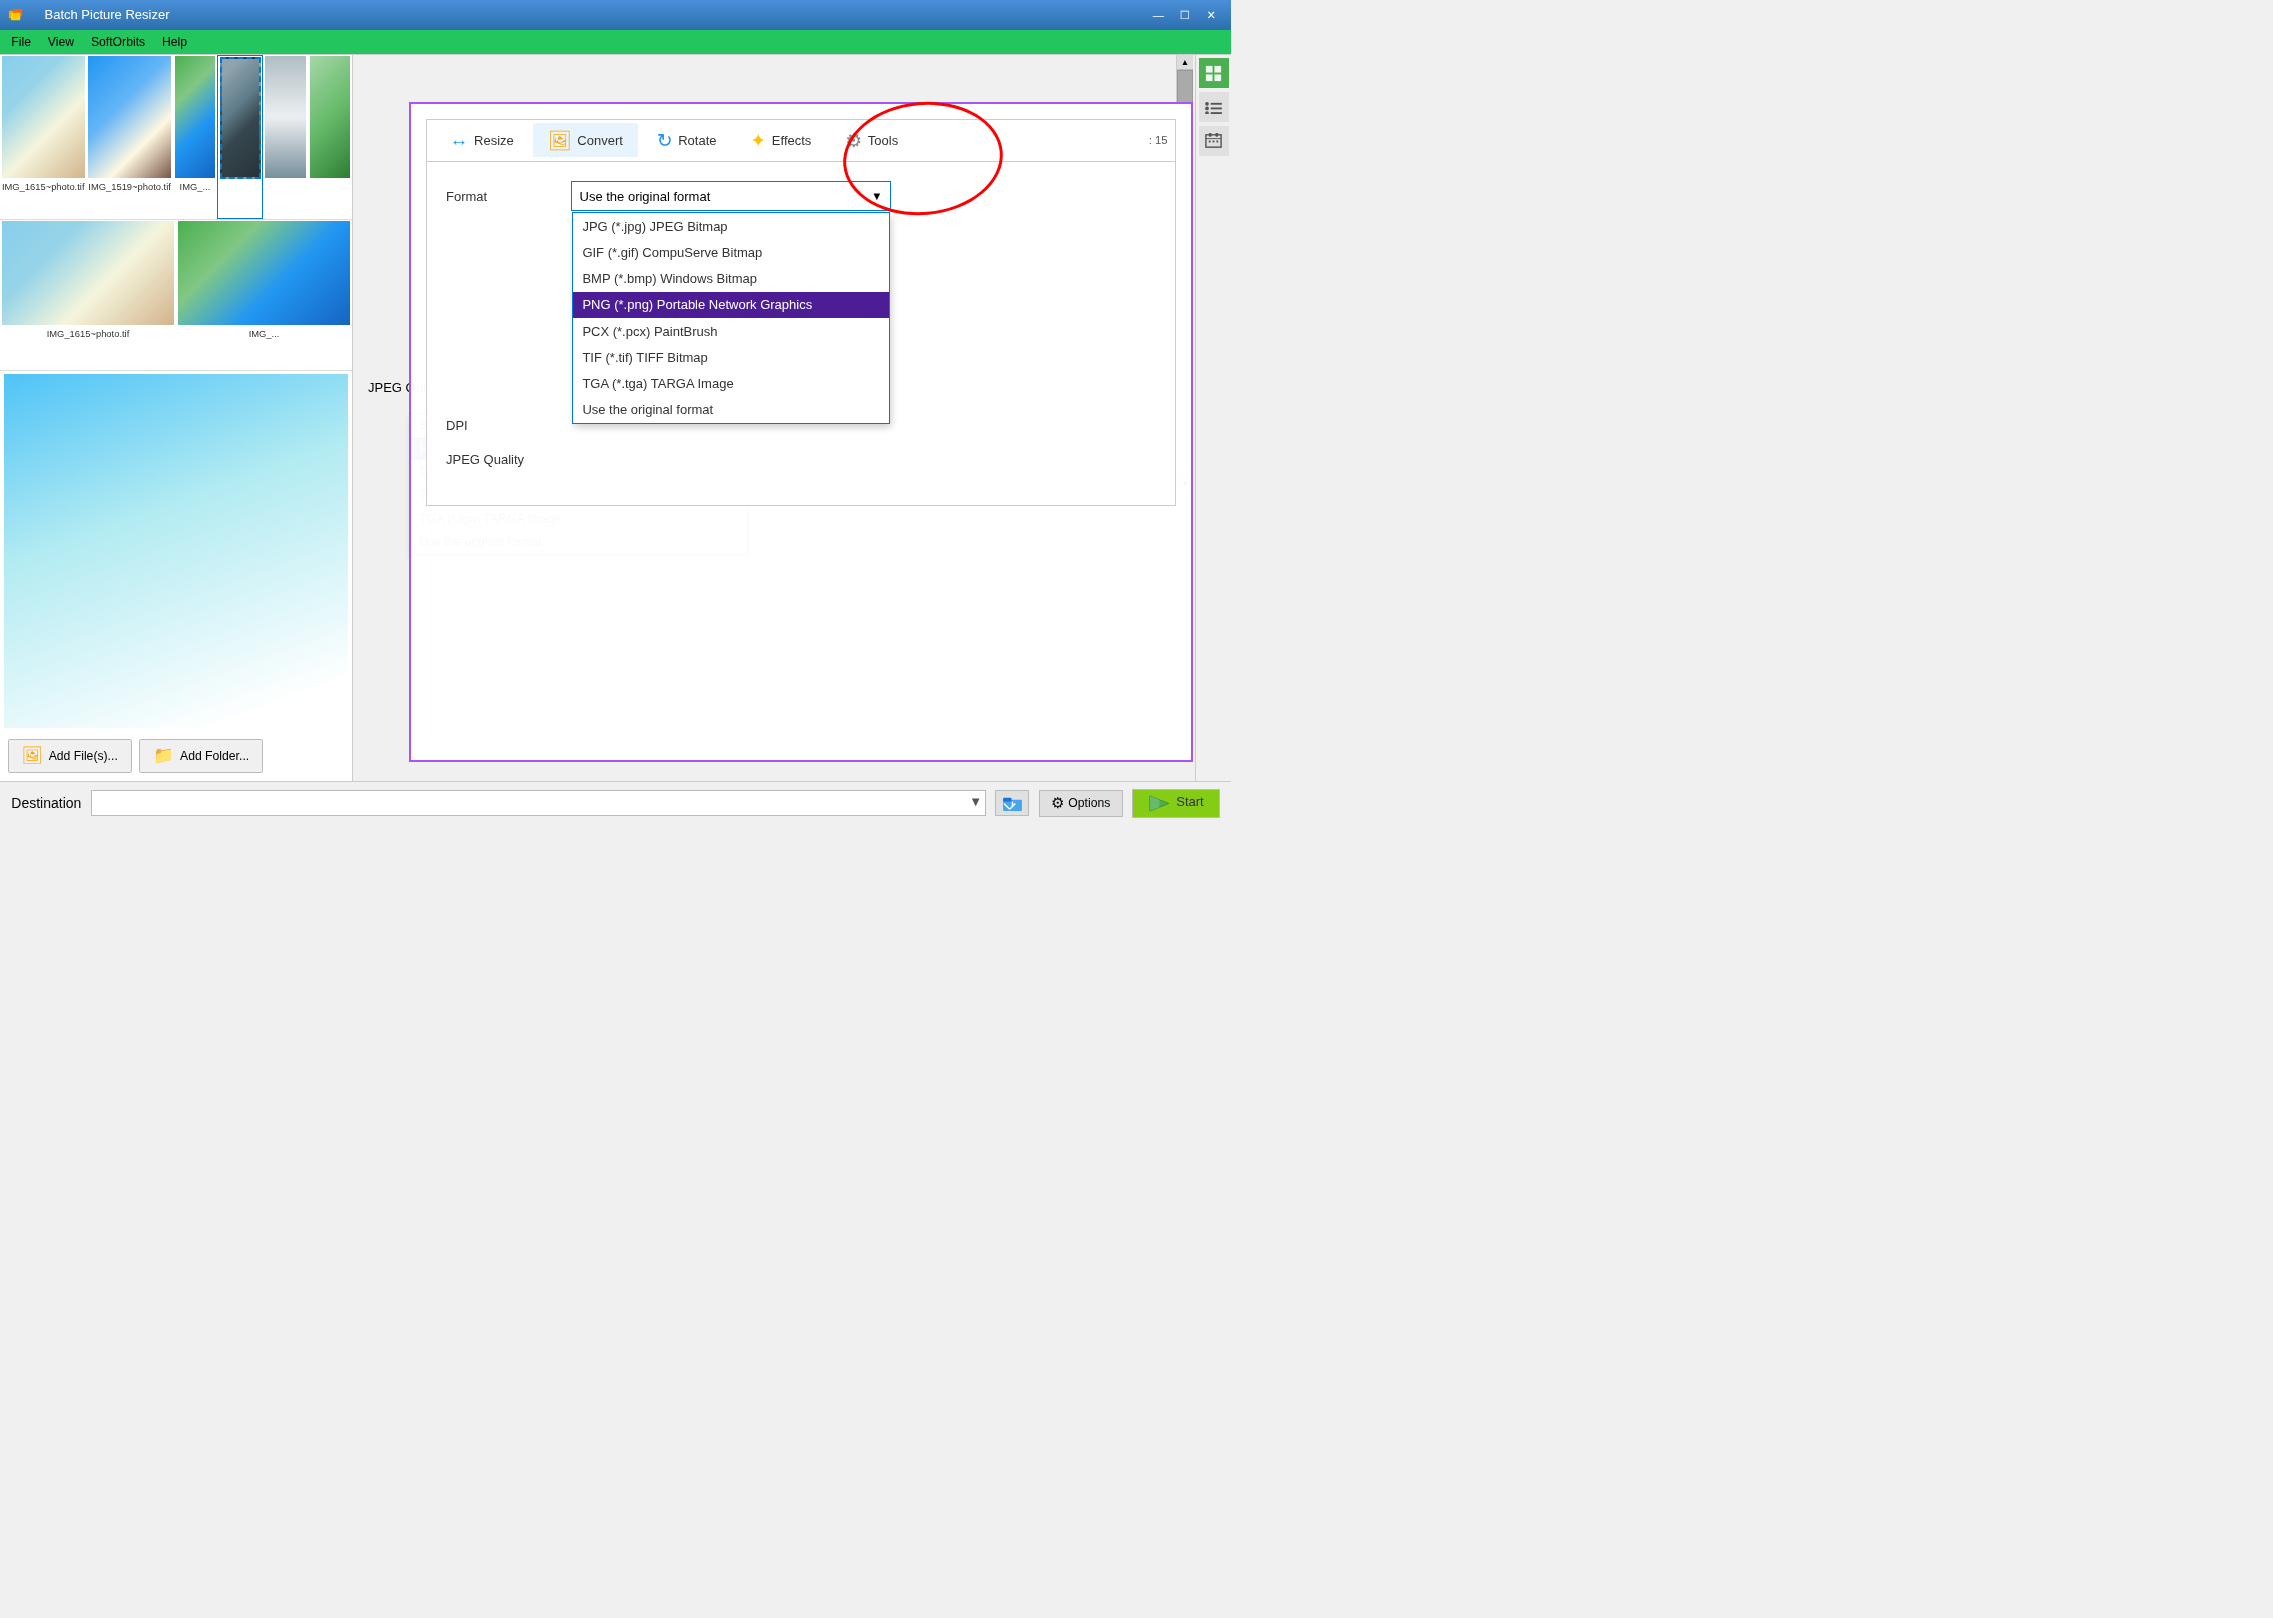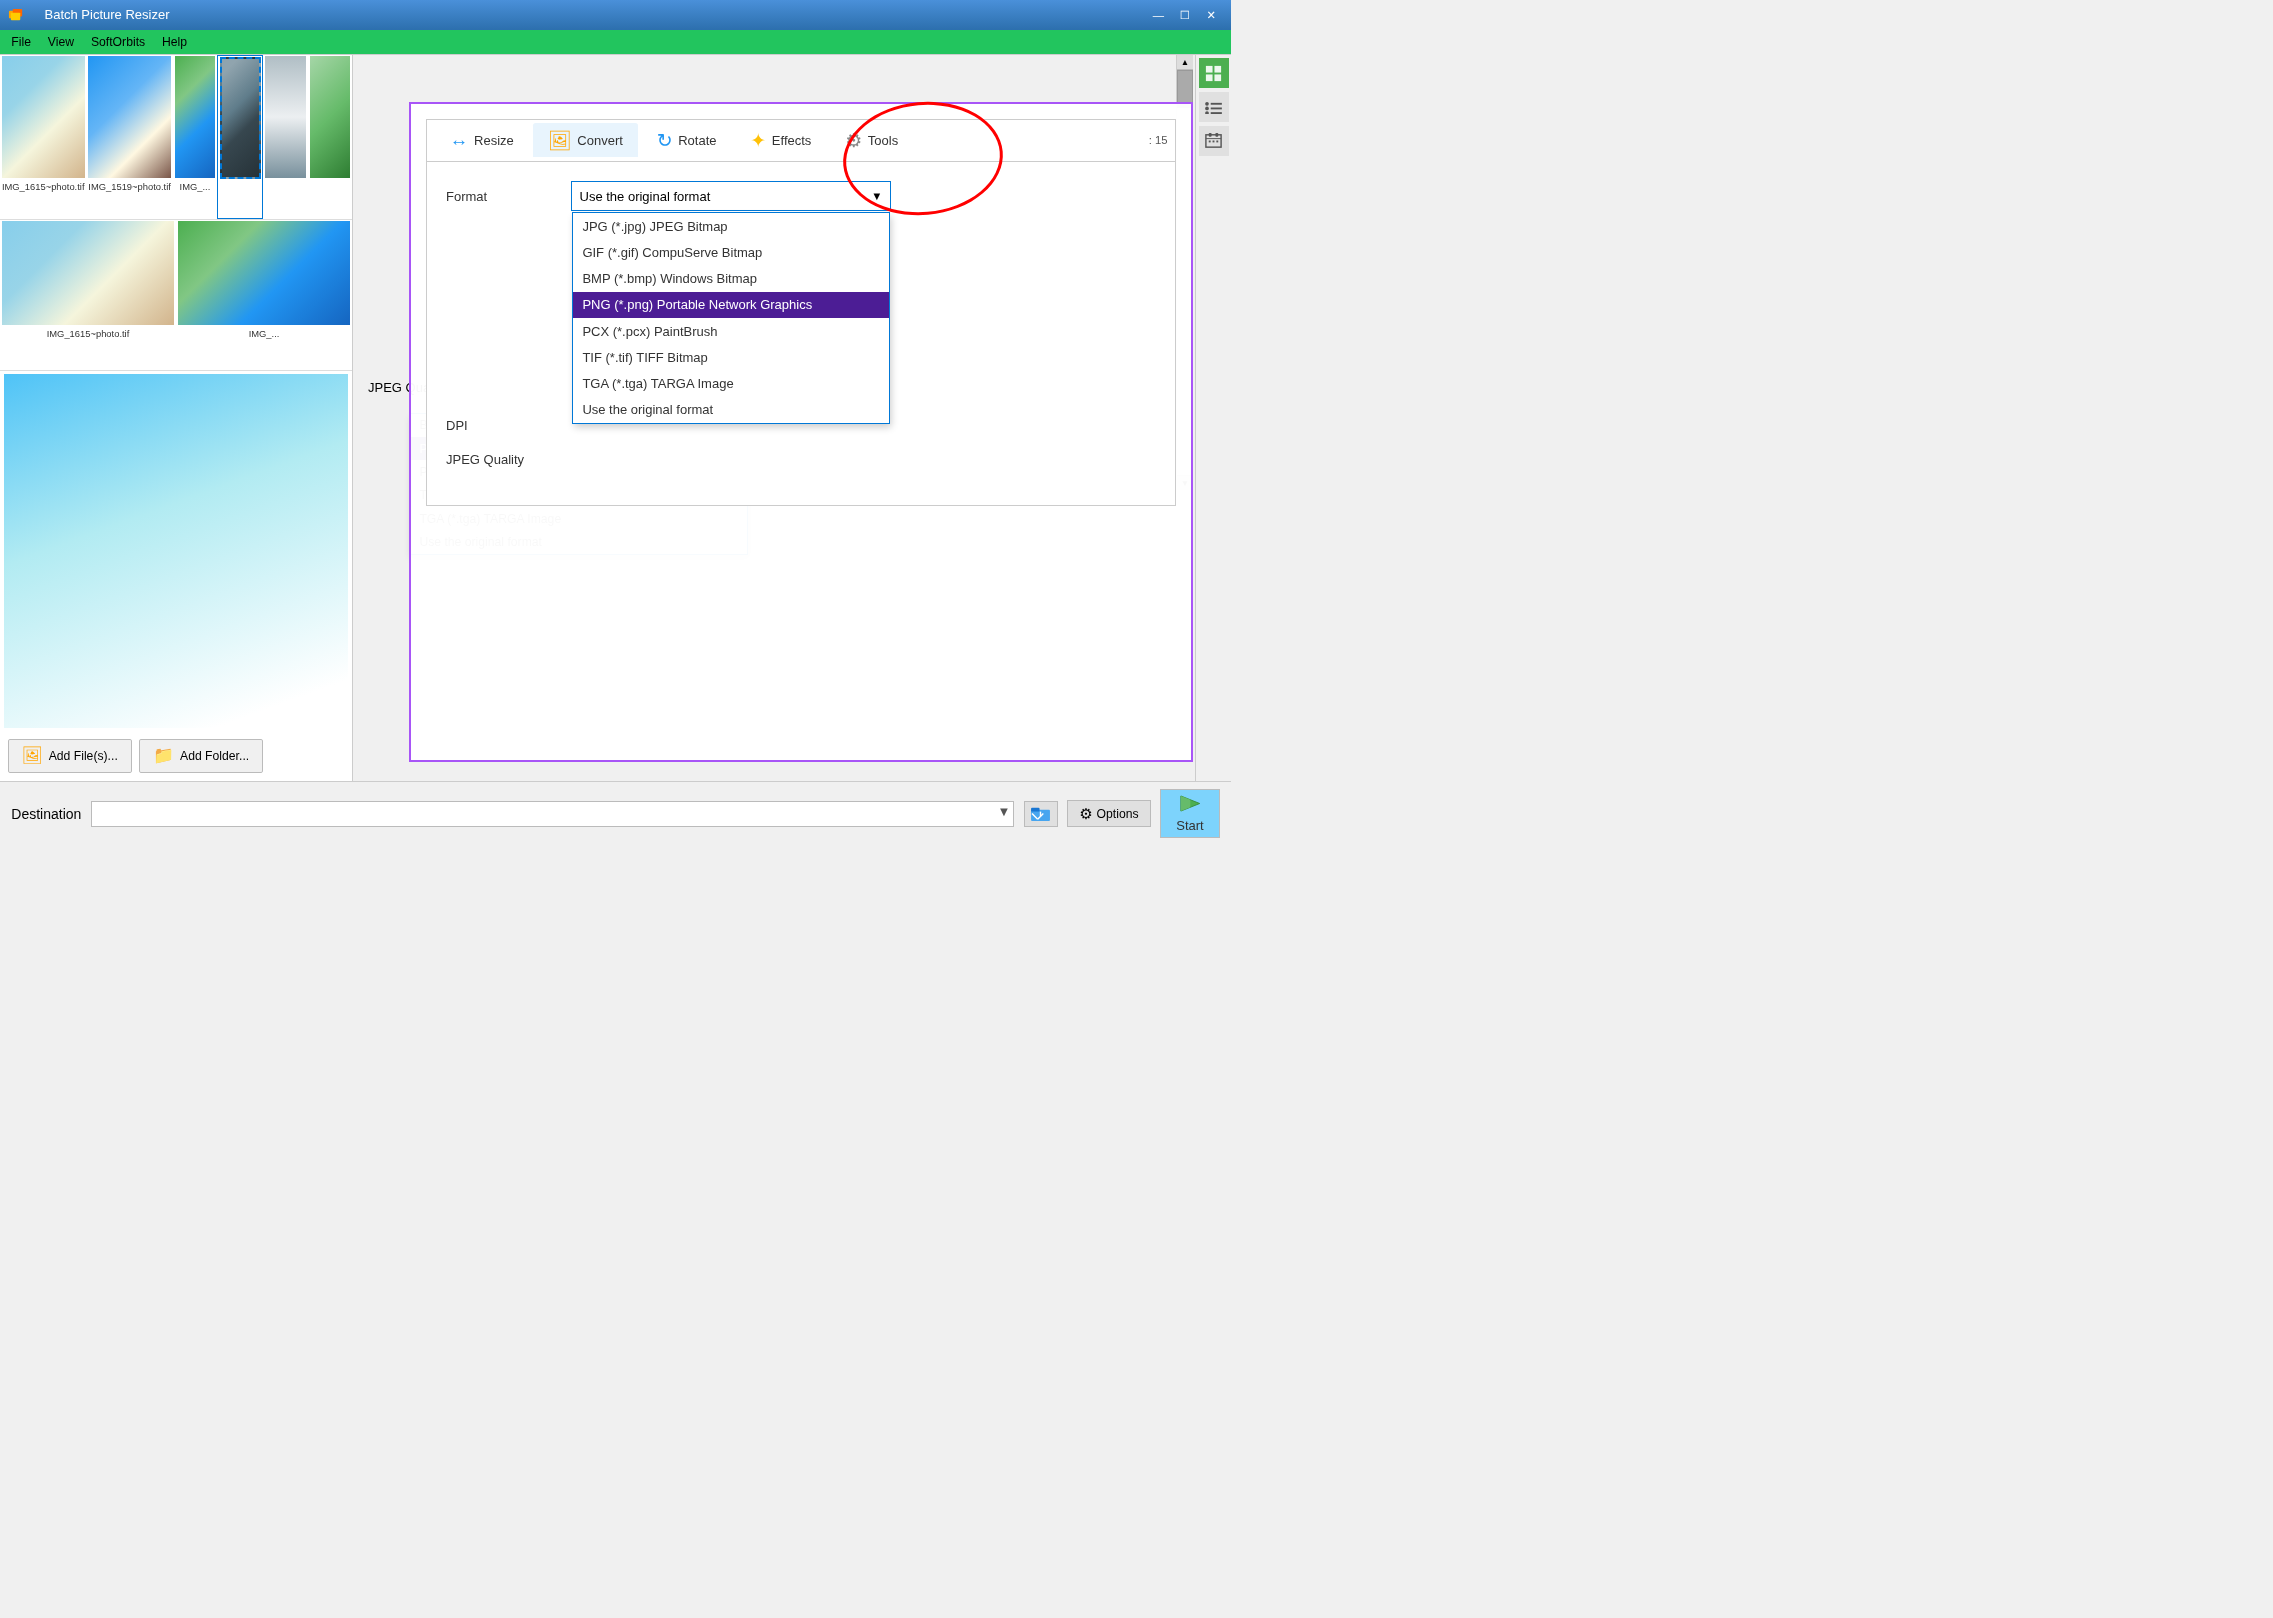--- a/index.html
+++ b/index.html
@@ -543,21 +543,21 @@
         <rect x="1" y="3" width="9" height="4" fill="#1976D2" rx="1"></rect>
         <line x1="2" y1="9" x2="8" y2="15" stroke="white" stroke-width="1.5"></line>
         <line x1="8" y1="15" x2="14" y2="9" stroke="white" stroke-width="1.5"></line>
         <line x1="11" y1="12" x2="11" y2="7" stroke="white" stroke-width="1.5"></line>
       </svg>
     </div>
     <button class="options-btn">
       <span style="font-size:15px;">⚙</span>
       <span>Options</span>
     </button>
-    <button class="start-btn" style="background:#7dd3fc; border:0.9px solid #bbb; padding:3.8px 15px; display:flex; align-items:center; gap:5.6px;flex-direction:column;">
+    <button class="start-btn" style="background:#84cc16; border:0.9px solid #bbb; padding:3.8px 15px; display:flex; align-items:flex-start; gap:5.6px;">
       <svg width="22.6" height="19" viewBox="0 0 24 20">
         <polygon points="2,2 22,10 2,18" fill="#4caf50" stroke="#388e3c" stroke-width="1"></polygon>
         <polygon points="2,2 22,10 2,18" fill="#66bb6a" clip-path="inset(0 50% 0 0)"></polygon>
       </svg>
       <span>Start</span>
     </button>
   </div>
 </div>
 
 

